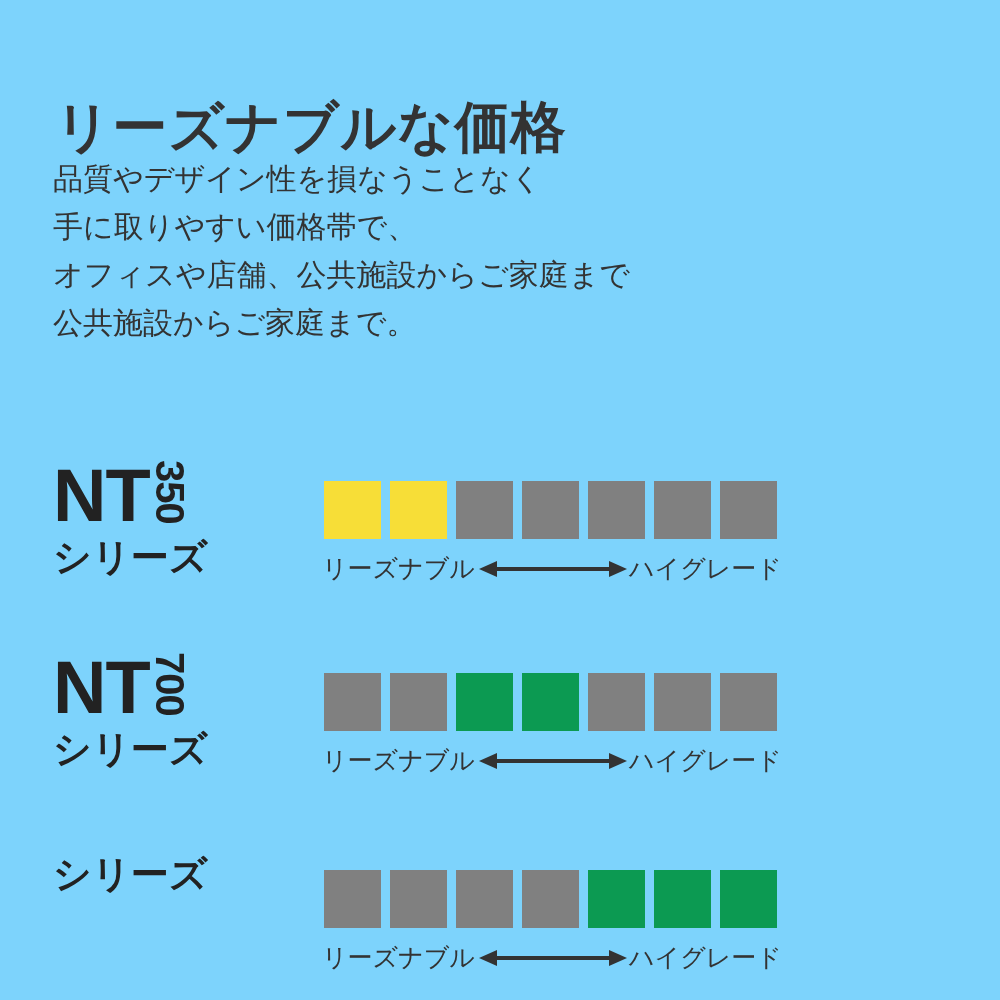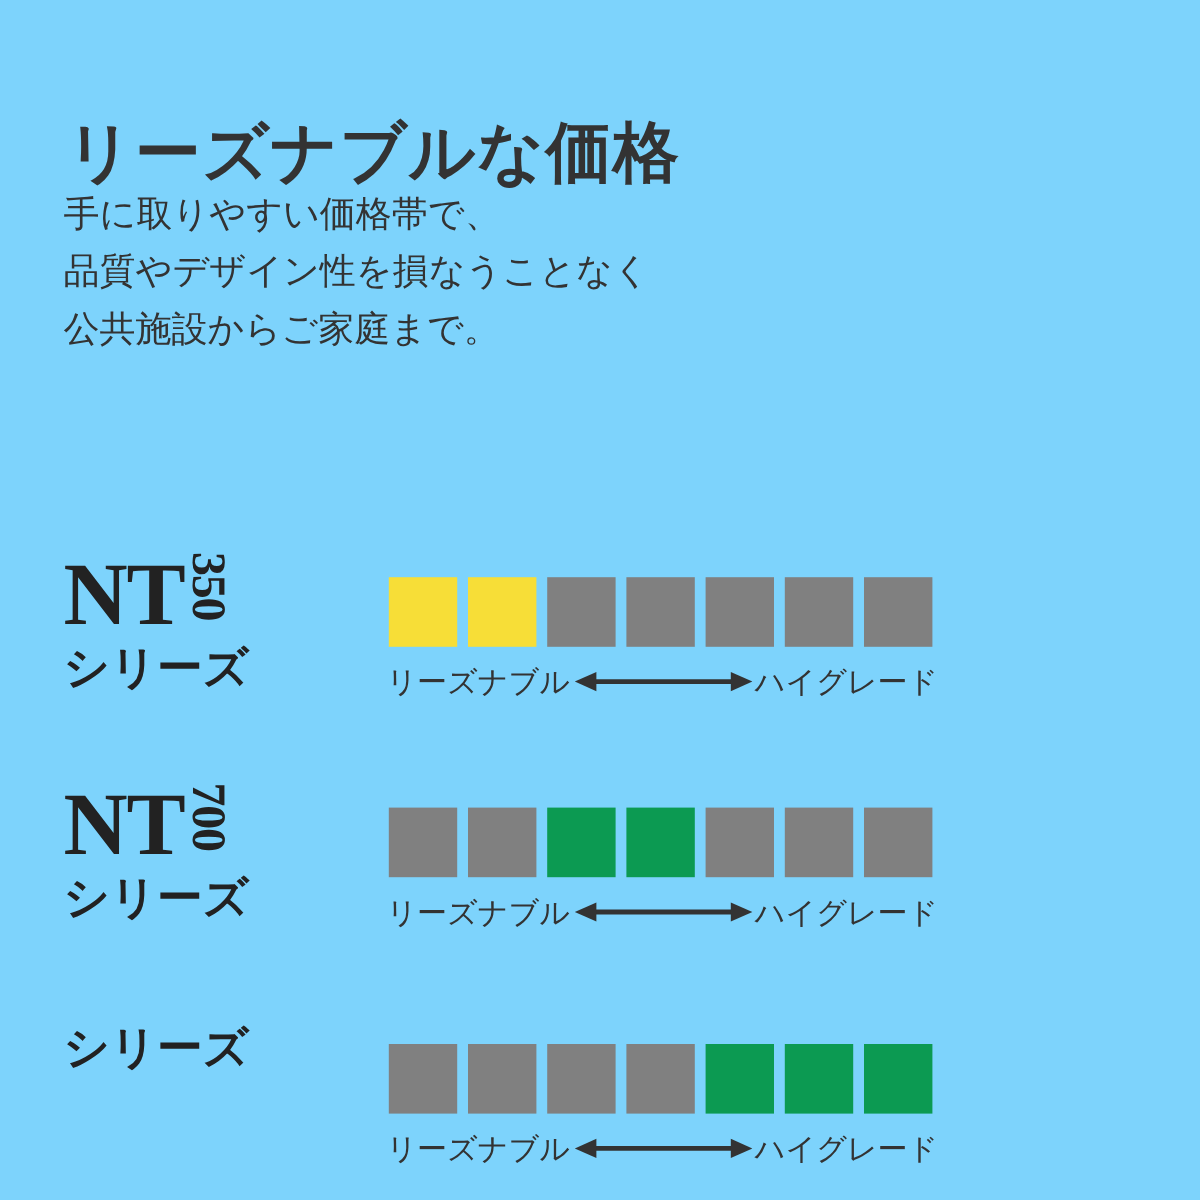--- a/index.html
+++ b/index.html
@@ -42,21 +42,20 @@
   .body-copy .line {
     white-space: nowrap;
   }
 
   
   .series-row {
     position: absolute;
     left: 0;
     width: 913px;
     height: 120px;
-    font-family: Liberation Serif, serif;
   }
   .series-row.r0 { top: 462px; }
   .series-row.r1 { top: 654px; }
   .series-row.r2 { top: 851px; }
 
   
   .series-label {
     position: absolute;
     left: 53px;
     top: 0;
@@ -135,22 +134,23 @@
   }
 </style>
 </head>
 <body>
 
 <div class="page">
 
   <h1 class="headline">リーズナブルな価格</h1>
 
   <div class="body-copy">
+    <div class="line">品質やデザイン性を損なうことなく</div>
     <div class="line">手に取りやすい価格帯で、</div>
-    <div class="line">品質やデザイン性を損なうことなく</div>
+    <div class="line">オフィスや店舗、公共施設からご家庭まで</div>
     <div class="line">公共施設からご家庭まで。</div>
   </div>
 
   <div class="series-row r0">
     <div class="series-label">
       <div class="label-top">
         <span class="label-code">NT</span>
         <span class="label-num">350</span>
       </div>
       <div class="label-series">シリーズ</div>

